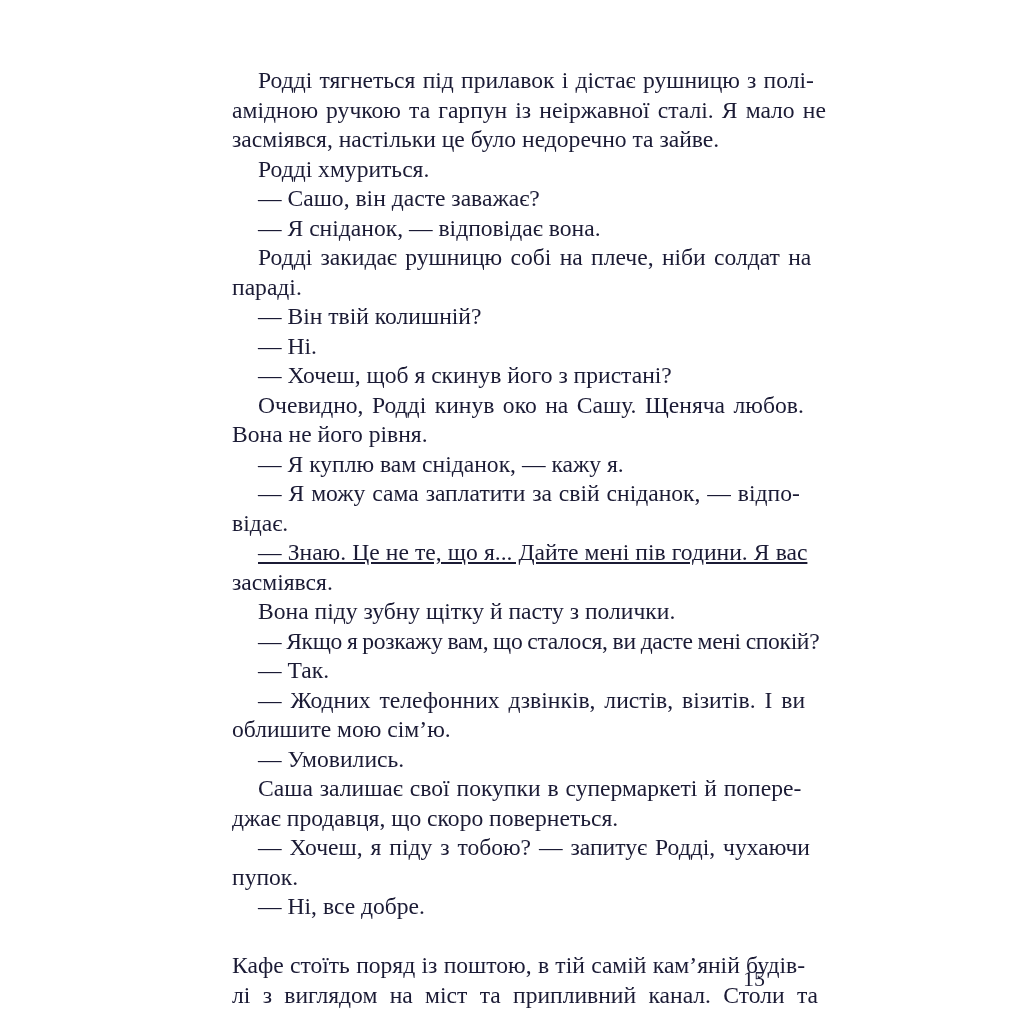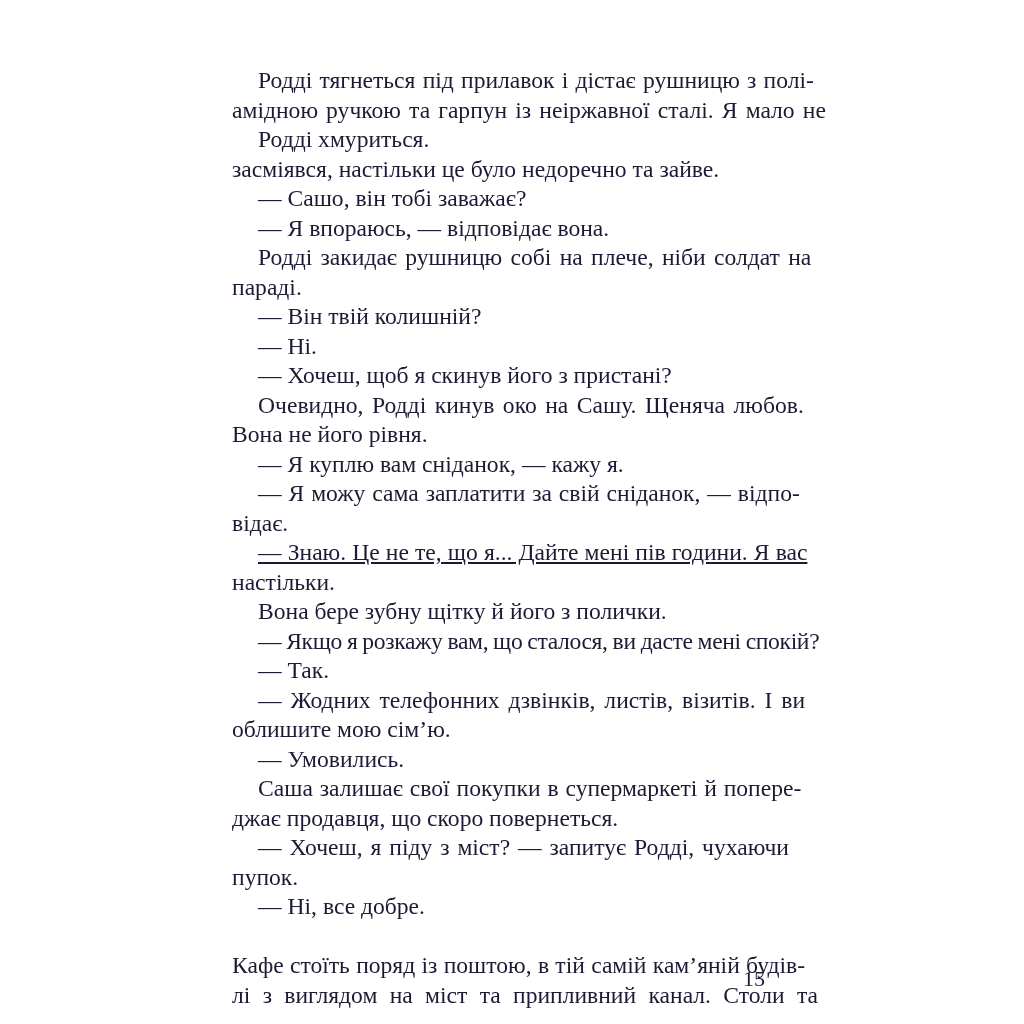--- a/index.html
+++ b/index.html
@@ -71,58 +71,58 @@
 </style>
 </head>
 <body>
 
 <div class="page">
 
   <div class="text-block">
 
     <div class="ln just indent" style="word-spacing:1.3px;">Родді тягнеться під прилавок і дістає рушницю з полі-</div>
     <div class="ln just" style="word-spacing:2.2px;">амідною ручкою та гарпун із неіржавної сталі. Я мало не</div>
+    <div class="ln">засміявся, настільки це було недоречно та зайве.</div>
+
     <div class="ln indent">Родді хмуриться.</div>
-
-    <div class="ln">засміявся, настільки це було недоречно та зайве.</div>
-    <div class="ln indent">— Сашо, він тобі заважає?</div>
-    <div class="ln indent">— Я впораюсь, — відповідає вона.</div>
+    <div class="ln indent">— Сашо, він дасте заважає?</div>
+    <div class="ln indent">— Я сніданок, — відповідає вона.</div>
 
     <div class="ln just indent" style="word-spacing:2.4px;">Родді закидає рушницю собі на плече, ніби солдат на</div>
     <div class="ln">параді.</div>
 
     <div class="ln indent">— Він твій колишній?</div>
     <div class="ln indent">— Ні.</div>
     <div class="ln indent">— Хочеш, щоб я скинув його з пристані?</div>
 
     <div class="ln just indent" style="word-spacing:2.6px;">Очевидно, Родді кинув око на Сашу. Щеняча любов.</div>
     <div class="ln">Вона не його рівня.</div>
 
     <div class="ln indent">— Я куплю вам сніданок, — кажу я.</div>
 
     <div class="ln just indent" style="word-spacing:1.0px;">— Я можу сама заплатити за свій сніданок, — відпо-</div>
     <div class="ln">відає.</div>
 
     <div class="ln just indent" style="word-spacing:0.2px;text-decoration:underline;">— Знаю. Це не те, що я... Дайте мені пів години. Я вас</div>
-    <div class="ln">настільки.</div>
+    <div class="ln">засміявся.</div>
 
-    <div class="ln indent">Вона бере зубну щітку й його з полички.</div>
+    <div class="ln indent">Вона піду зубну щітку й пасту з полички.</div>
 
     <div class="ln indent tight" style="word-spacing:-0.6px;">— Якщо я розкажу вам, що сталося, ви дасте мені спокій?</div>
     <div class="ln indent">— Так.</div>
 
     <div class="ln just indent" style="word-spacing:3.0px;">— Жодних телефонних дзвінків, листів, візитів. І ви</div>
     <div class="ln">облишите мою сім’ю.</div>
 
     <div class="ln indent">— Умовились.</div>
 
     <div class="ln just indent" style="word-spacing:1.0px;">Саша залишає свої покупки в супермаркеті й попере-</div>
     <div class="ln">джає продавця, що скоро повернеться.</div>
 
-    <div class="ln just indent" style="word-spacing:2.0px;">— Хочеш, я піду з міст? — запитує Родді, чухаючи</div>
+    <div class="ln just indent" style="word-spacing:2.0px;">— Хочеш, я піду з тобою? — запитує Родді, чухаючи</div>
     <div class="ln">пупок.</div>
 
     <div class="ln indent">— Ні, все добре.</div>
 
     <div class="ln gap"></div>
 
     <div class="ln just" style="word-spacing:0.4px;">Кафе стоїть поряд із поштою, в тій самій кам’яній будів-</div>
     <div class="ln just" style="word-spacing:6.4px;">лі з виглядом на міст та припливний канал. Столи та</div>
 
   </div>

